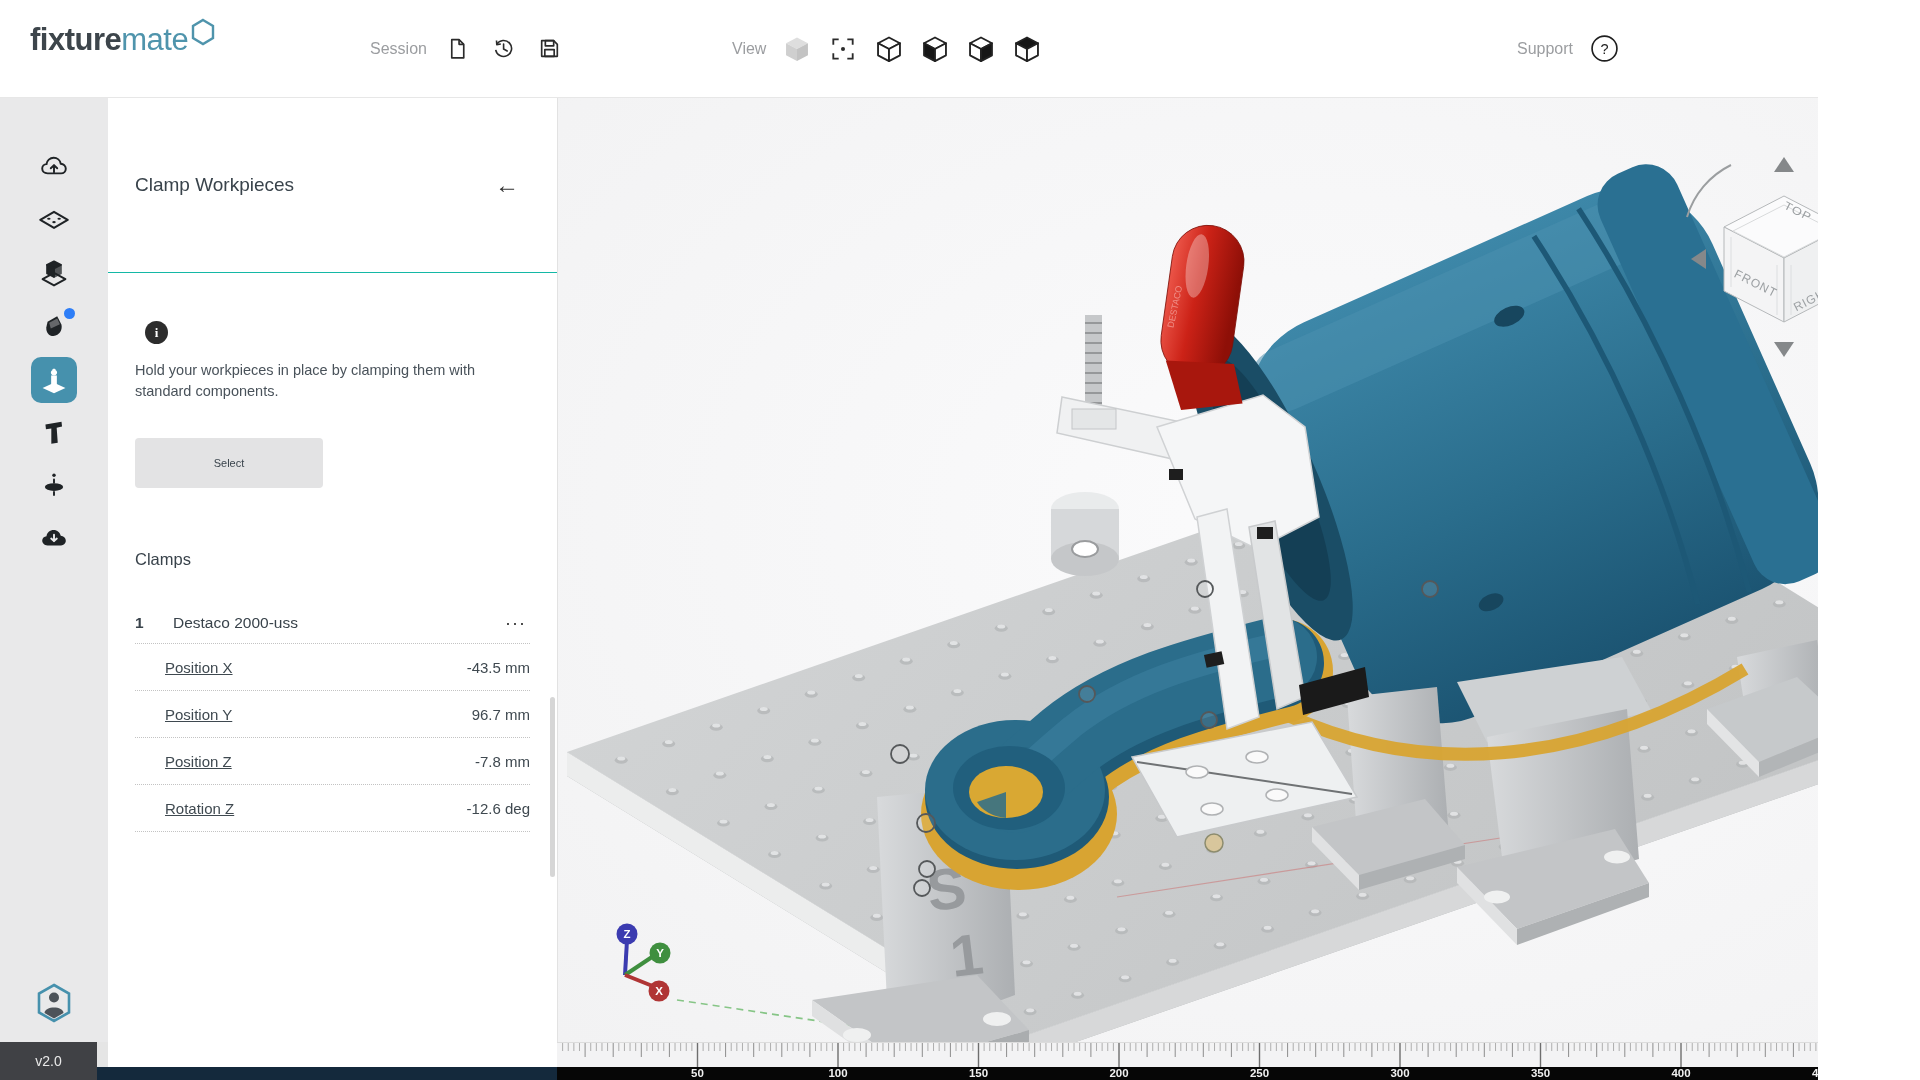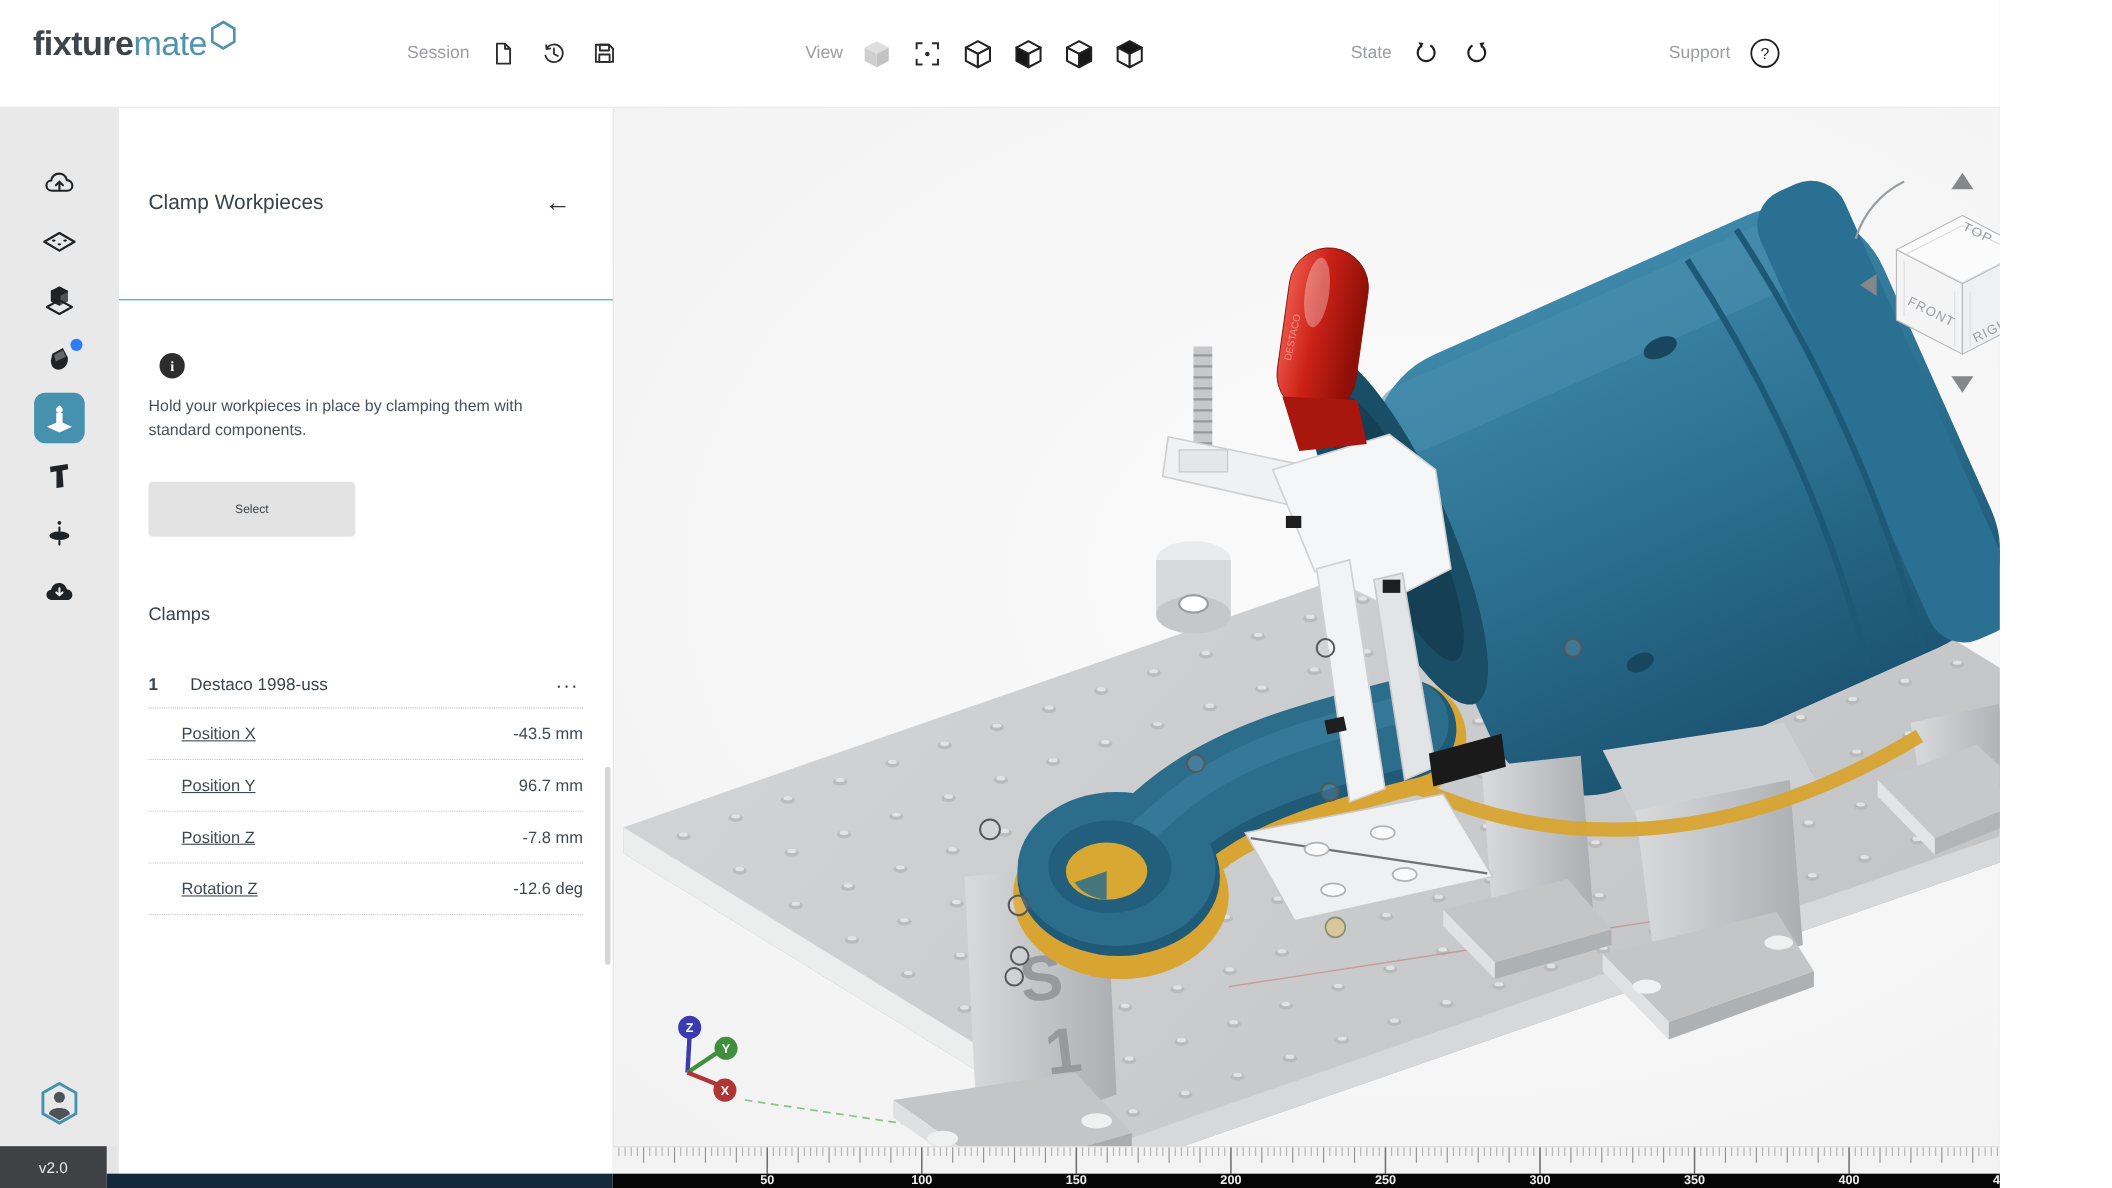--- a/index.html
+++ b/index.html
@@ -142,35 +142,20 @@
     </span>
     <span class="tb-btn">
       <svg width="30" height="30" viewBox="0 0 26 26" fill="none" stroke="#222" stroke-width="1.6" stroke-linejoin="round">
         <polygon points="13,3 22.5,8 13,13 3.5,8" fill="#161616"></polygon>
         <polygon points="3.5,8 13,13 13,23.5 3.5,18.5" fill="#fff"></polygon>
         <polygon points="22.5,8 13,13 13,23.5 22.5,18.5" fill="#fff"></polygon>
       </svg>
     </span>
   </div>
 
-  <div class="tb-group" style="left:1228px;">
-    <span class="tb-label">State</span>
-    <span class="tb-btn">
-      <svg width="27" height="27" viewBox="0 0 26 26" fill="none" stroke="#1f1f1f" stroke-width="1.8">
-        <path d="M9.3 6.0 A7.4 7.4 0 1 0 16.7 6.0"></path>
-        <polygon points="6.2,3.2 10.6,4.0 8.8,8.4" fill="#1f1f1f" stroke="none"></polygon>
-      </svg>
-    </span>
-    <span class="tb-btn">
-      <svg width="27" height="27" viewBox="0 0 26 26" fill="none" stroke="#1f1f1f" stroke-width="1.8">
-        <path d="M16.7 6.0 A7.4 7.4 0 1 1 9.3 6.0"></path>
-        <polygon points="19.8,3.2 15.4,4.0 17.2,8.4" fill="#1f1f1f" stroke="none"></polygon>
-      </svg>
-    </span>
-  </div>
 
   <div class="tb-group" style="left:1517px;">
     <span class="tb-label">Support</span>
     <span class="tb-btn">
       <svg width="29" height="29" viewBox="0 0 28 28" fill="none">
         <circle cx="14" cy="14" r="12" stroke="#1f1f1f" stroke-width="1.6"></circle>
         <text x="14" y="19" text-anchor="middle" font-size="14" fill="#1f1f1f" font-family="Liberation Sans,sans-serif">?</text>
       </svg>
     </span>
   </div>
@@ -267,21 +252,21 @@
     <span id="panel-back">←</span>
   </div>
   <div id="panel-body">
     <div id="info-icon">i</div>
     <div id="panel-desc">Hold your workpieces in place by clamping them with standard components.</div>
     <button id="select-btn">Select</button>
     <div id="clamps-heading">Clamps</div>
 
     <div id="clamp-row">
       <span id="clamp-index">1</span>
-      <span id="clamp-name">Destaco 1998-uss</span>
+      <span id="clamp-name">Destaco 2000-uss</span>
       <span id="clamp-menu">···</span>
     </div>
 
     <div class="prop-row">
       <span class="prop-label">Position X</span>
       <span class="prop-value">-43.5 mm</span>
     </div>
     <div class="prop-row">
       <span class="prop-label">Position Y</span>
       <span class="prop-value">96.7 mm</span>

